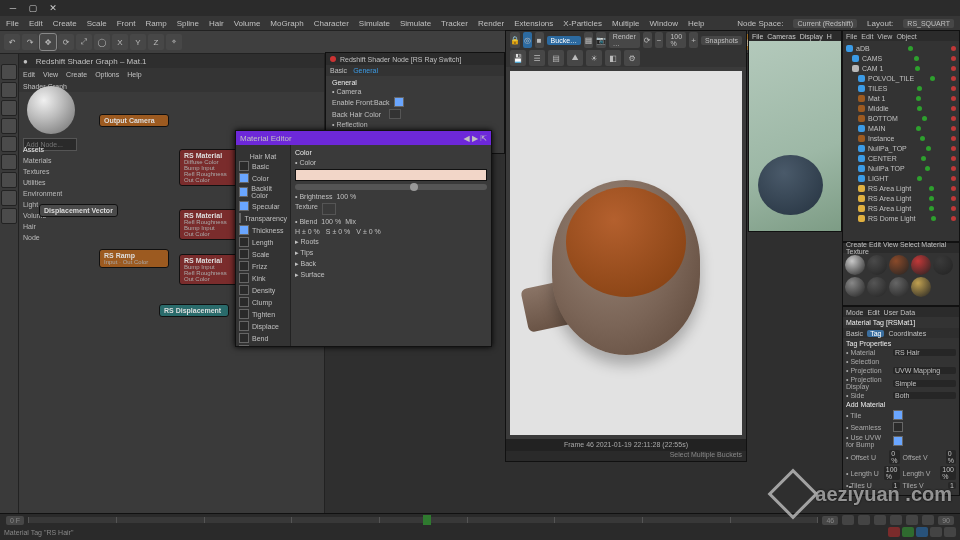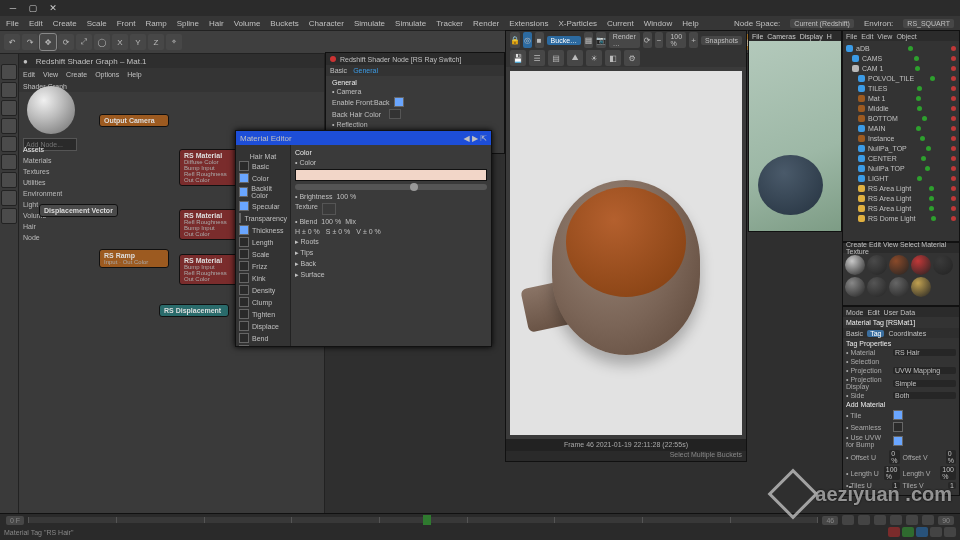--- a/index.html
+++ b/index.html
@@ -30,21 +30,21 @@
 .node{position:absolute;border-radius:3px;font-size:7px;color:#ddd;padding:2px 4px;min-width:60px;border:1px solid #111}
 .node .t{font-size:7px;font-weight:bold}
 .node .r{font-size:6px;color:#aaa}
 .node.red{background:#7a2c2c}
 .node.green{background:#2f6b3a}
 .node.teal{background:#2a6b6b}
 .node.orange{background:#9c5a20}
 .node.grey{background:#4a4a4a}
 .centervp{flex:1;display:flex;flex-direction:column;background:#2f2f2f}
 .matfloat{position:absolute;left:235px;top:130px;width:255px;height:215px;background:#3a3a3a;border:1px solid #111;box-shadow:0 0 6px #000;z-index:50;display:flex;flex-direction:column}
-.matfloat .mh{height:14px;background:#1d4ed8;display:flex;align-items:center;padding:0 4px;font-size:8px;justify-content:space-between}
+.matfloat .mh{height:14px;background:#6d28d9;display:flex;align-items:center;padding:0 4px;font-size:8px;justify-content:space-between}
 .matfloat .mbody{display:flex;flex:1;overflow:hidden}
 .matfloat .pl{width:54px;background:#333;border-right:1px solid #222;display:flex;flex-direction:column;align-items:center}
 .matfloat .swatch{width:44px;height:44px;margin:4px;background:repeating-linear-gradient(45deg,#5a5a5a 0 5px,#7a7a7a 5px 10px)}
 .matfloat .list{font-size:7px;width:100%}
 .matfloat .list div{display:flex;align-items:center;gap:3px;padding:1px 3px}
 .matfloat .chk{width:8px;height:8px;border:1px solid #666;background:#2a2a2a;display:inline-block}
 .matfloat .chk.on{background:#6aa6ff}
 .matfloat .pr{flex:1;padding:4px;font-size:7px;display:flex;flex-direction:column;gap:3px;background:#3a3a3a}
 .colorbar{height:10px;background:#f2d6c8;border:1px solid #111}
 .slider{height:6px;background:#555;border-radius:3px;position:relative}
@@ -122,34 +122,34 @@
 <div class="menubar">
   <span>File</span>
   <span>Edit</span>
   <span>Create</span>
   <span>Scale</span>
   <span>Front</span>
   <span>Ramp</span>
   <span>Spline</span>
   <span>Hair</span>
   <span>Volume</span>
-  <span>Buckets</span>
+  <span>MoGraph</span>
   <span>Character</span>
   <span>Simulate</span>
   <span>Simulate</span>
   <span>Tracker</span>
   <span>Render</span>
   <span>Extensions</span>
   <span>X-Particles</span>
-  <span>Current</span>
+  <span>Multiple</span>
   <span>Window</span>
   <span>Help</span>
   <span style="margin-left:auto">Node Space:</span>
   <span class="rchip">Current (Redshift)</span>
-  <span>Environ:</span>
+  <span>Layout:</span>
   <span class="rchip">RS_SQUART</span>
 </div>
 
 <div class="topicons">
   <div class="lgroup">
     <div class="ticon">↶</div>
     <div class="ticon">↷</div>
     <div class="ticon sel">✥</div>
     <div class="ticon">⟳</div>
     <div class="ticon">⤢</div>

